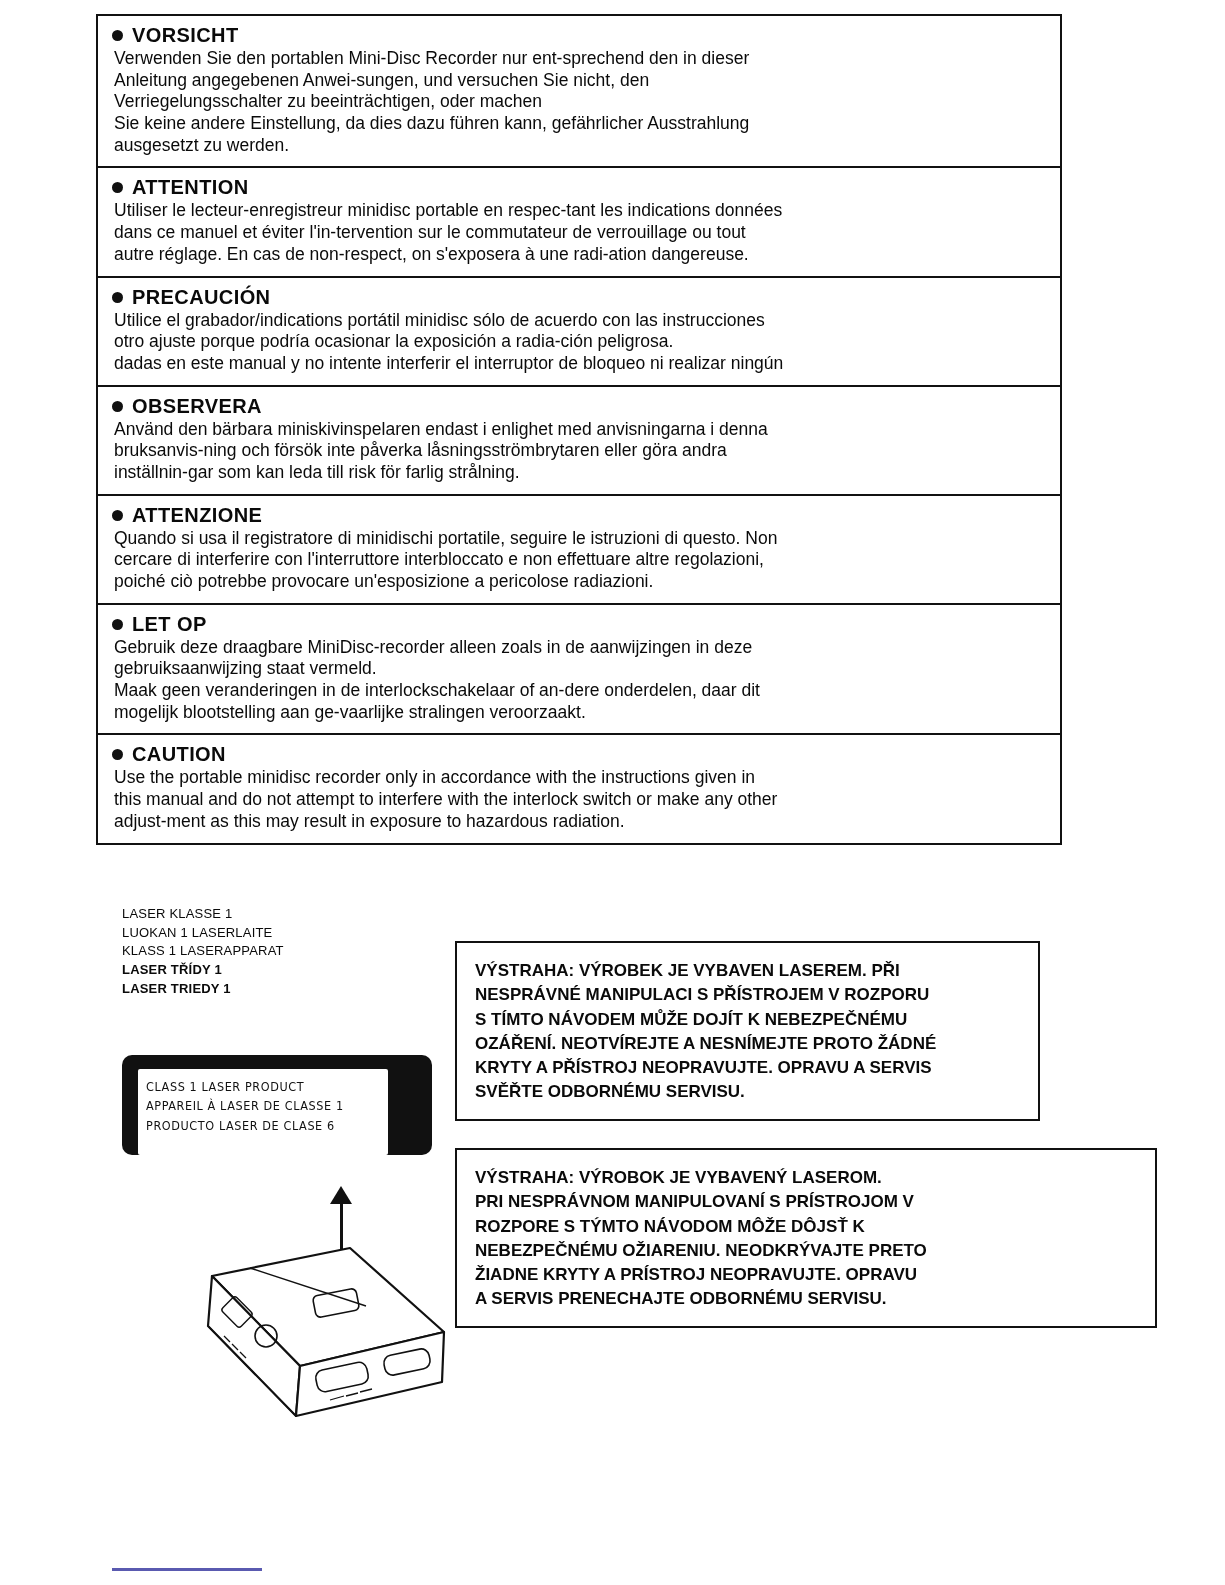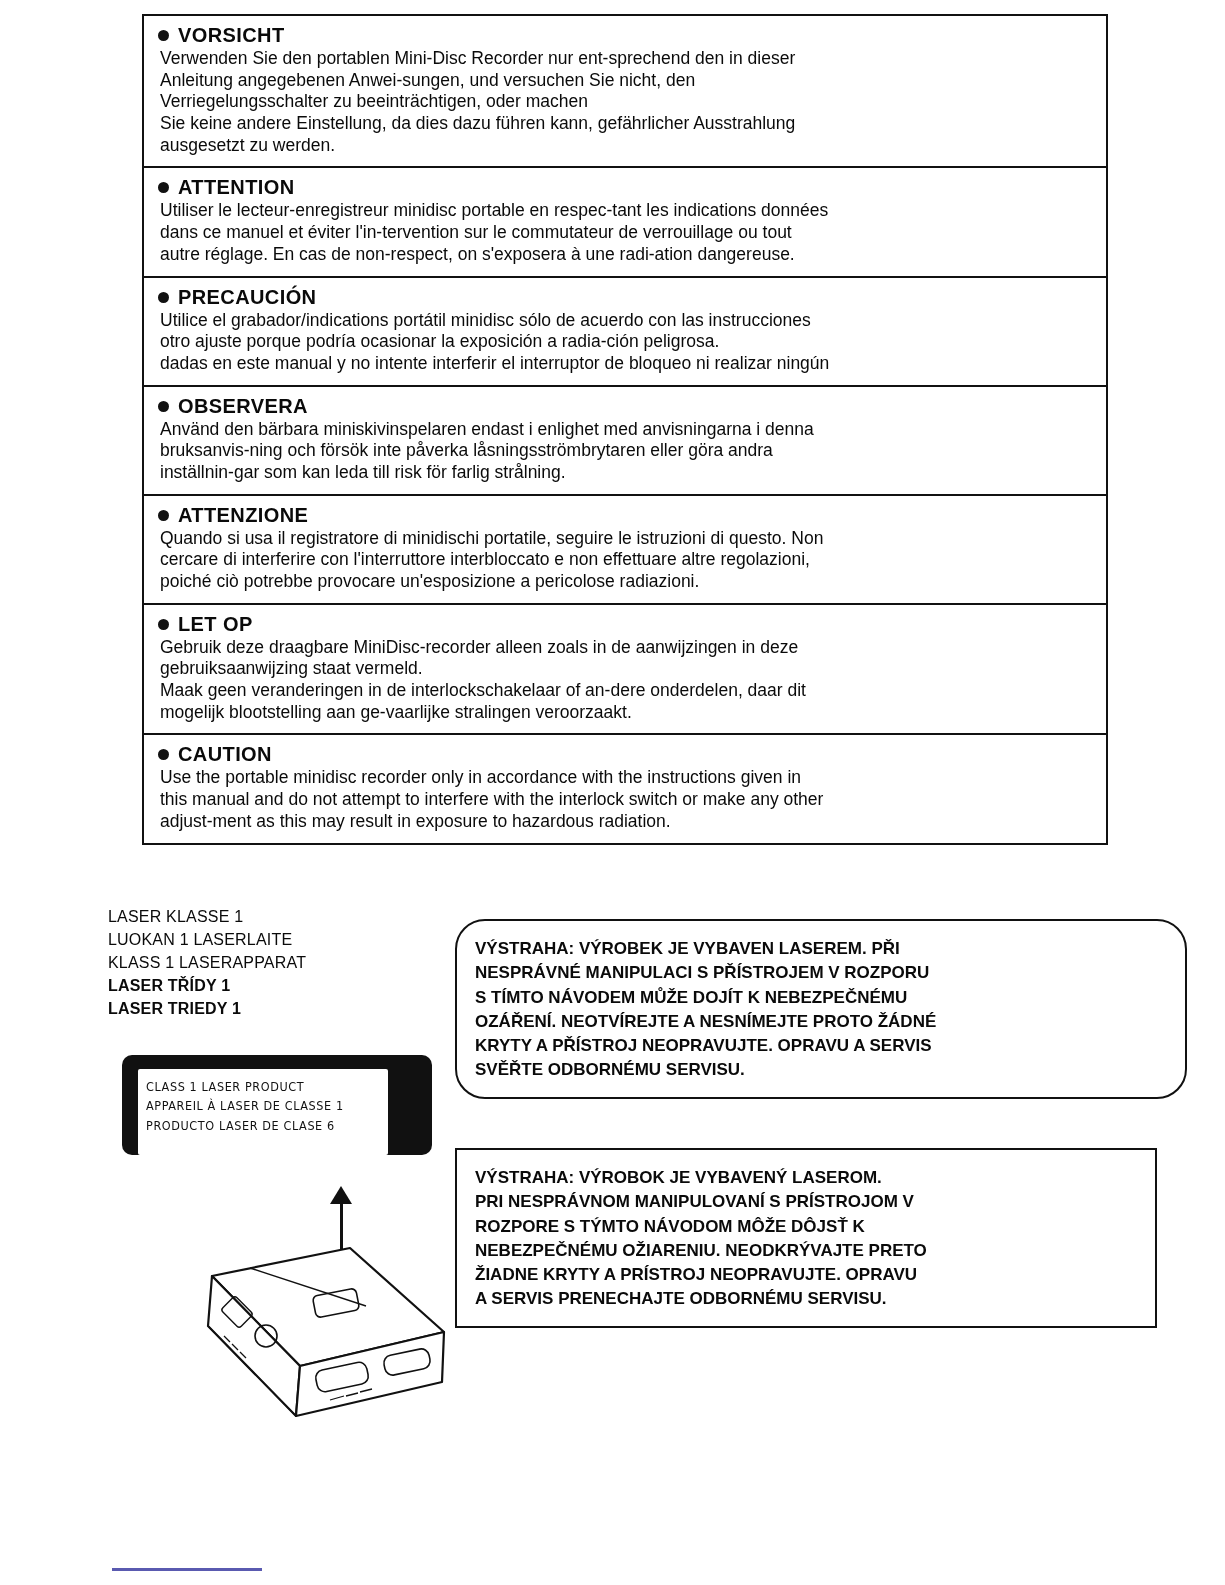--- a/index.html
+++ b/index.html
@@ -22,21 +22,20 @@
   }
 
   
   .warn-table {
     position: absolute;
     left: 96px;
     top: 14px;
     width: 966px;
     border: 2px solid #111;
     box-sizing: border-box;
-    margin-left: 46px;
   }
   .warn-block {
     border-bottom: 2px solid #111;
     padding: 8px 12px 10px 14px;
     box-sizing: border-box;
   }
   .warn-block:last-child {
     border-bottom: none;
   }
   .warn-head {
@@ -61,23 +60,23 @@
     line-height: 1.24;
     text-align: justify;
     margin: 0;
     padding-left: 2px;
   }
   .warn-body .ln { display: block; }
 
   
   .laser-list {
     position: absolute;
-    left: 108px;
+    left: 122px;
     top: 905px;
-    font-size: 16px;
+    font-size: 13px;
     line-height: 1.44;
     letter-spacing: 0.2px;
   }
   .laser-list .bold { font-weight: bold; }
 
   .label-black {
     position: absolute;
     left: 122px;
     top: 1055px;
     width: 310px;
@@ -131,21 +130,21 @@
     height: 230px;
   }
 
   .cz-box, .sk-box {
     position: absolute;
     left: 455px;
     border: 2px solid #111;
     box-sizing: border-box;
     padding: 16px 14px 14px 18px;
   }
-  .cz-box { top: 919px; width: 732px; border-radius: 30px; }
+  .cz-box { top: 941px; width: 585px; }
   .sk-box { top: 1148px; width: 702px; }
   .notice-text {
     font-size: 17px;
     font-weight: bold;
     line-height: 1.43;
     margin: 0;
   }
   .notice-text .ln { display: block; }
 
   .page-num {

